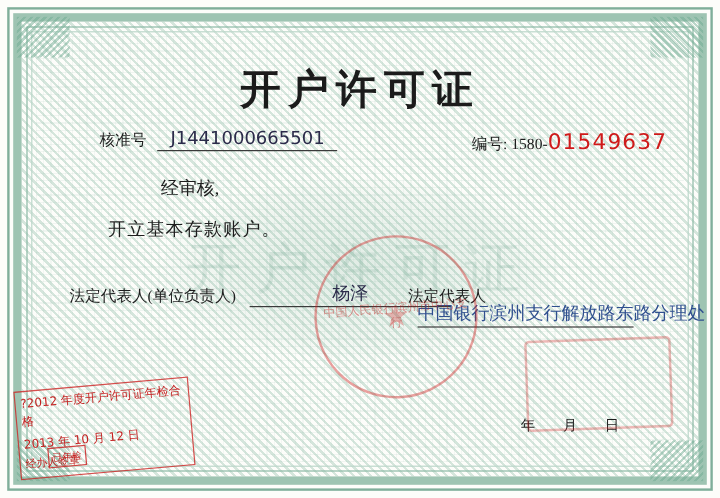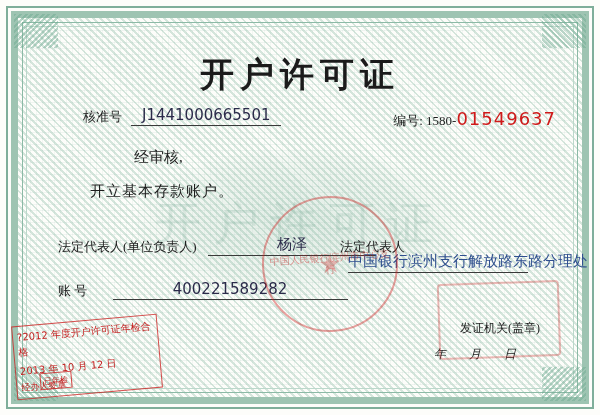--- a/index.html
+++ b/index.html
@@ -114,21 +114,21 @@
 
   #r-legal{left:28px;top:208px;}
   #r-legal .line{width:168px;margin:0 8px;}
   #r-bank .line{width:180px;margin-left:8px;}
   #r-bank{left:310px;top:208px;}
 
   #r-account{left:28px;top:252px;}
   #r-account .line{width:235px;margin-left:22px;}
 
   #r-issuer{right:30px;top:290px;text-align:center;font-size:12px;}
-  #r-date{right:44px;top:316px;font-size:12px;letter-spacing:10px;font-style:italic;}
+  #r-date{right:44px;top:316px;font-size:12px;letter-spacing:10px;}
 
   
   .seal{
     position:absolute;
     border:2px solid rgba(206,30,30,.75);
     border-radius:50%;
     color:rgba(200,28,28,.85);
     text-align:center;
     font-family:"DejaVu Sans", sans-serif;
     pointer-events:none;
@@ -223,28 +223,21 @@
 
     <div class="row" id="r-body2">开立基本存款账户。</div>
 
     <div class="row" id="r-bank">
       <span class="lbl">法定代表人</span>
       <span class="line">
         <span class="hand blue">中国银行滨州支行解放路东路分理处</span>
       </span>
     </div>
 
-    <div class="row" id="r-account">
-      <span class="lbl">账  号</span>
-      <span class="line">
-        <span class="hand ink">400221589282</span>
-      </span>
-    </div>
-
-    <div class="row" id="r-issuer">发证机关(盖章)</div>
+
     <div class="row" id="r-date">年 月 日</div>
 
   </div>
 
   <div class="seal" id="seal-round">
     <div class="star">★</div>
     <div class="inner">中国人民银行滨州市中心支行</div>
   </div>
 
   <div class="seal" id="seal-issue"></div>

